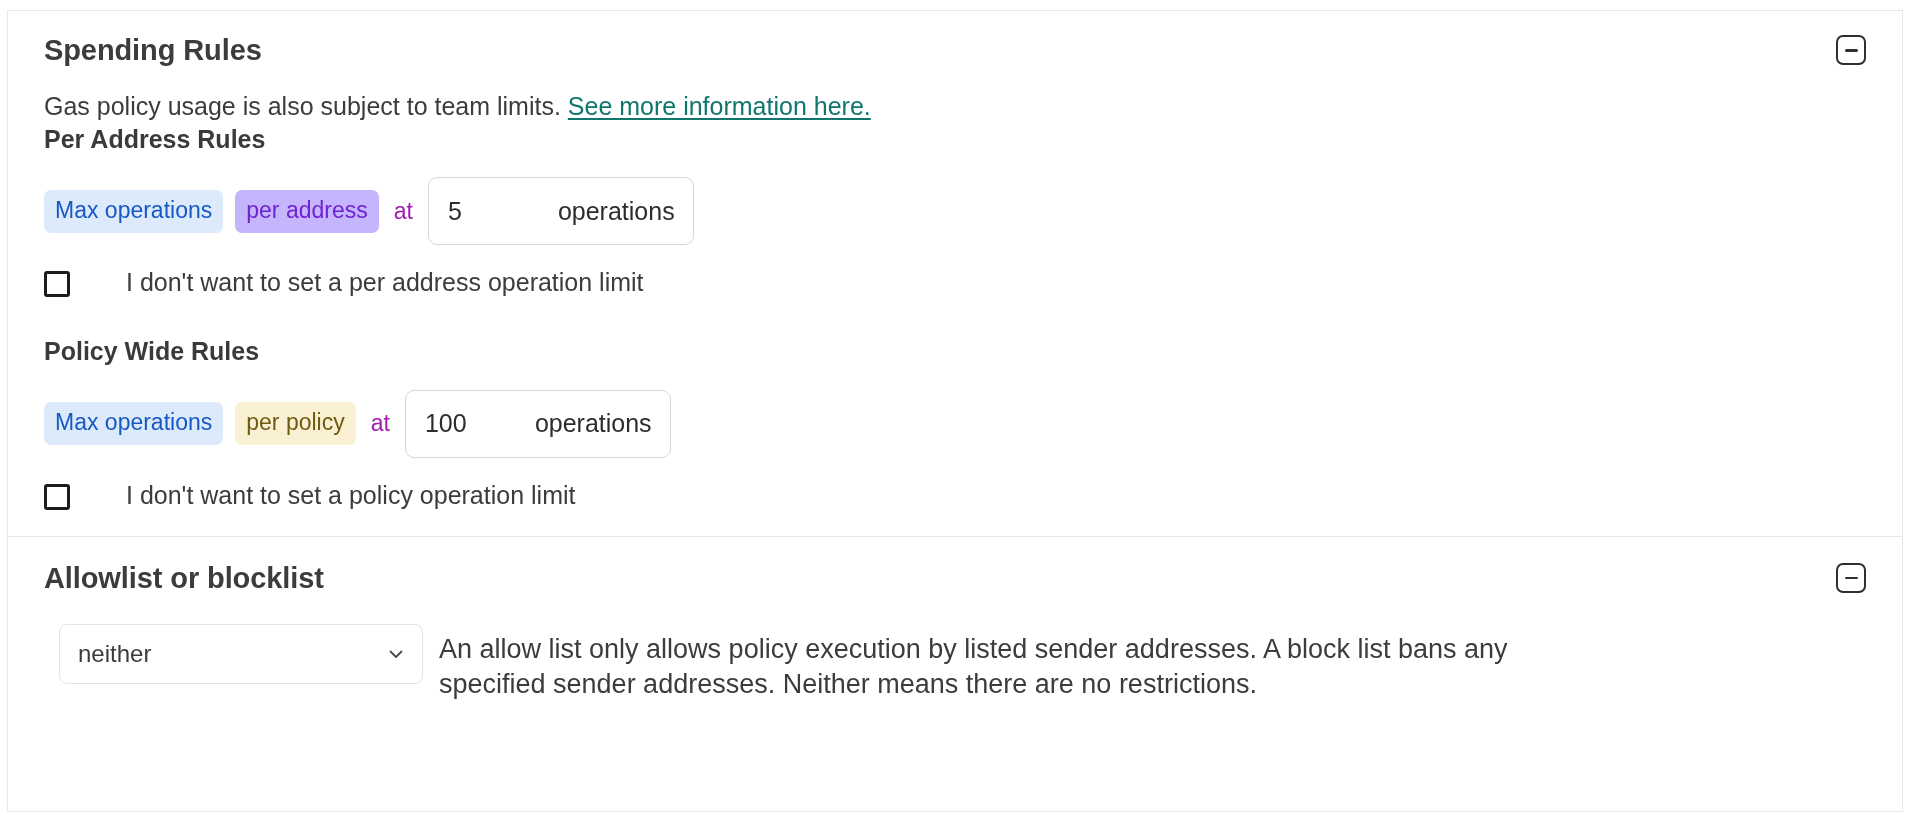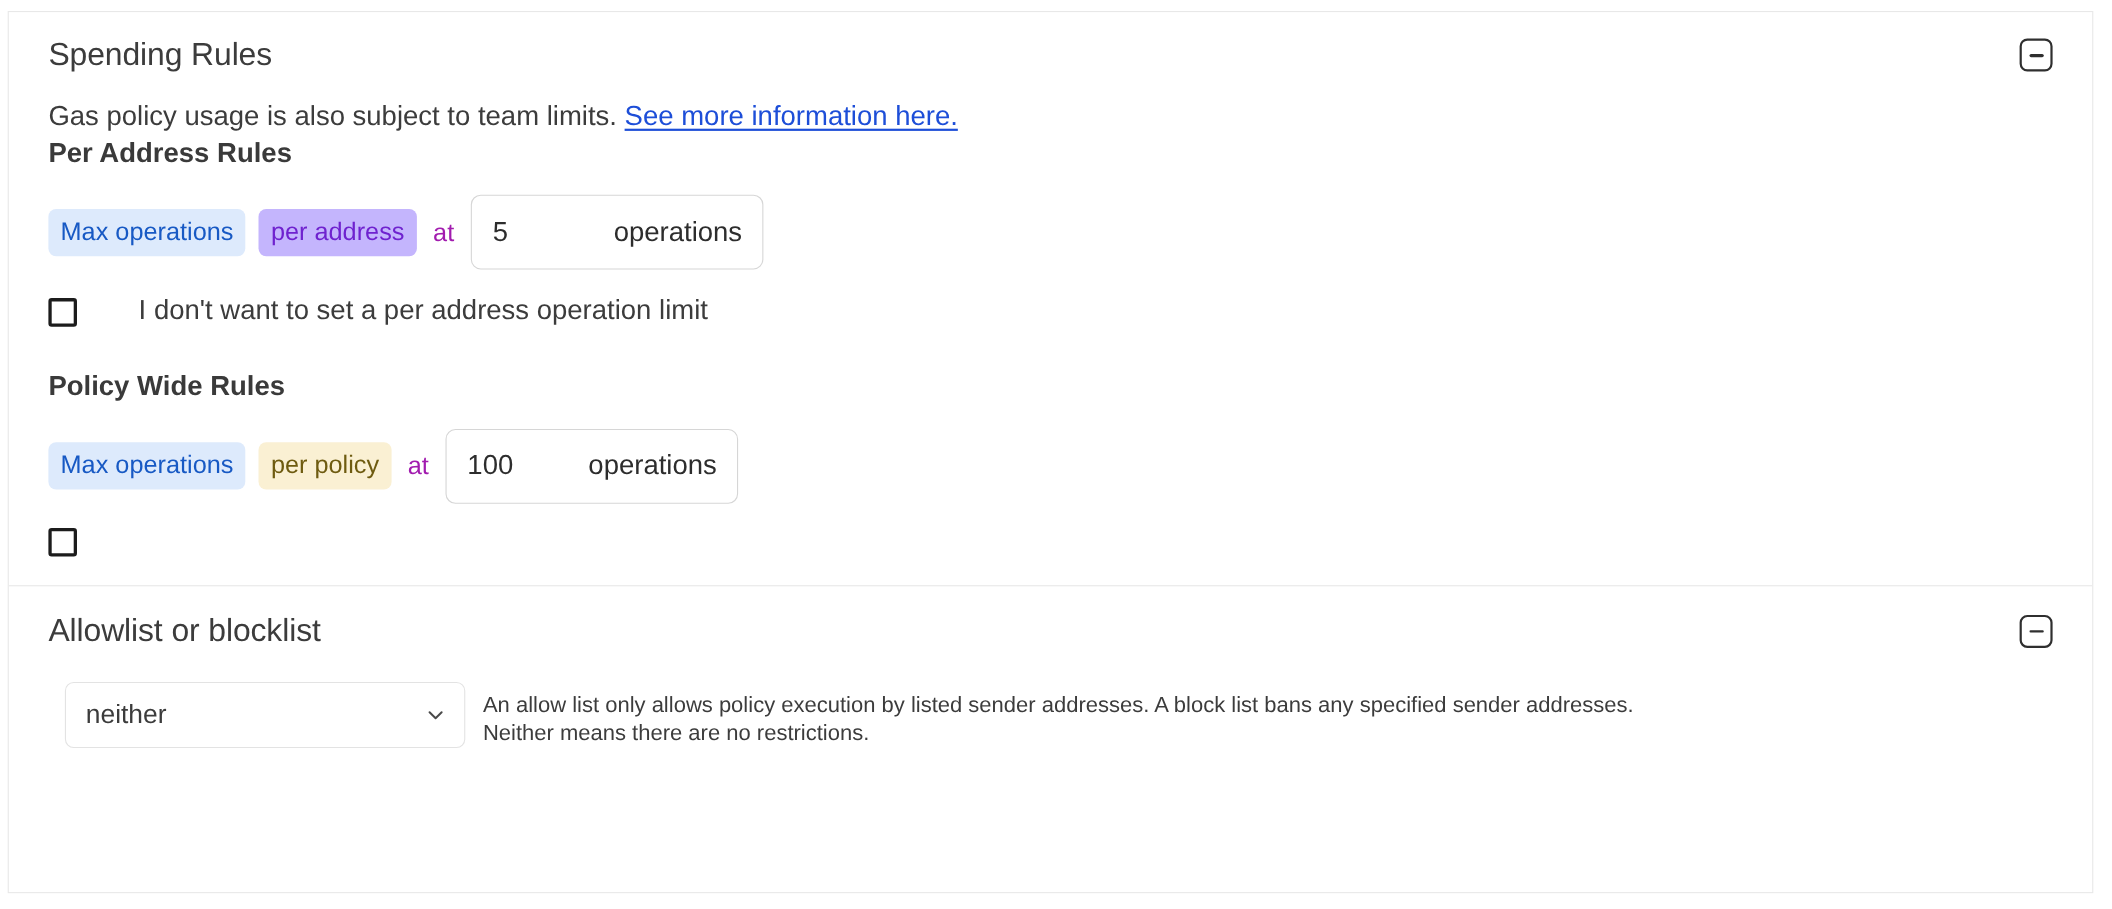--- a/index.html
+++ b/index.html
@@ -36,21 +36,21 @@
   .section + .section {
     border-top: 1px solid #e8e8e8;
   }
   .section-header {
     display: flex;
     align-items: center;
     justify-content: space-between;
   }
   .section-title {
     font-size: 29px;
-    font-weight: 400;
+    font-weight: 700;
     color: #3c3c3c;
     letter-spacing: -0.1px;
     line-height: 1.2;
     text-align: right;
   }
   
   .collapse-btn {
     width: 30px;
     height: 30px;
     border: 2.5px solid #2f2f2f;
@@ -70,21 +70,21 @@
     border-radius: 2px;
   }
 
   .info-line {
     font-size: 25px;
     color: #3c3c3c;
     line-height: 1.28;
     margin-top: 22px;
   }
   .info-line a {
-    color: #1d4ed8;
+    color: #0f766e;
     text-decoration: underline;
     text-underline-offset: 3px;
   }
   .sub-heading {
     font-size: 25px;
     color: #3a3a3a;
     font-weight: 700;
     line-height: 1.3;
     margin-top: 1px;
   }
@@ -199,21 +199,21 @@
     color: #3c3c3c;
     flex: 1;
   }
   .chev {
     width: 20px;
     height: 20px;
     flex: none;
   }
   .chev svg { display: block; }
   .allow-desc {
-    font-size: 20px;
+    font-size: 27px;
     color: #3c3c3c;
     line-height: 1.32;
     max-width: 1100px;
     padding-top: 8px;
   }
 </style>
 </head>
 <body>
 
 <div class="page">
@@ -255,20 +255,21 @@
         <span class="chip chip-yellow">per policy</span>
         <span class="conj">at</span>
         <div class="num-input">
           <input class="value" type="text" value="100" style="">
           <span class="suffix">operations</span>
         </div>
       </div>
 
       <div class="check-row">
         <span class="checkbox"></span>
+        <span class="check-label">I don't want to set a policy operation limit</span>
       </div>
     </div>
 
     <div class="section" style="padding-top:24px; padding-bottom:28px;">
       <div class="section-header">
         <div class="section-title">Allowlist or blocklist</div>
         <button class="collapse-btn">
           <span class="bar"></span>
         </button>
       </div>

